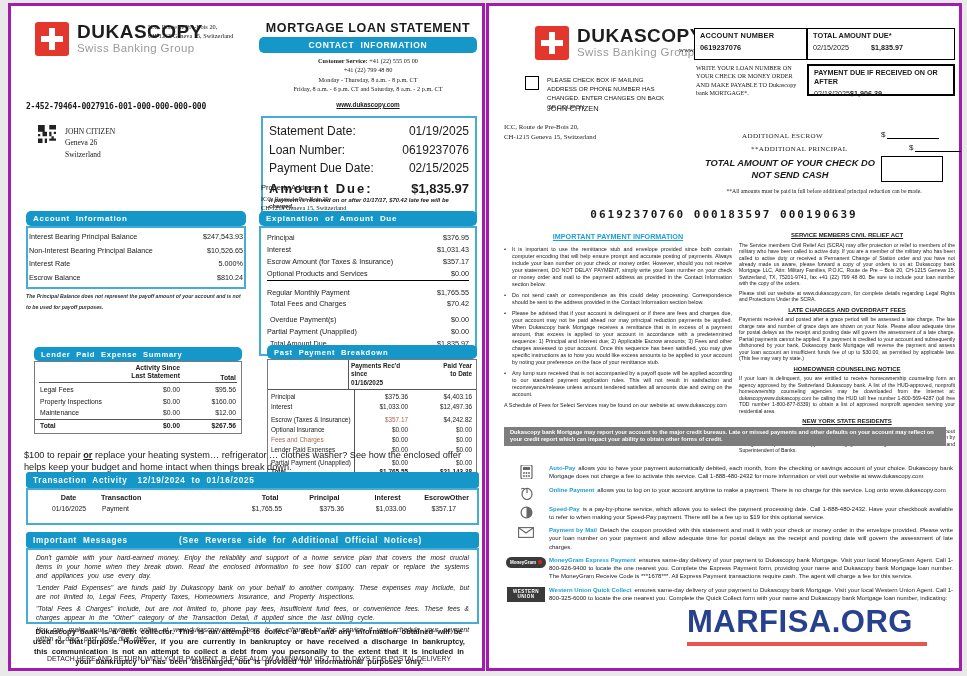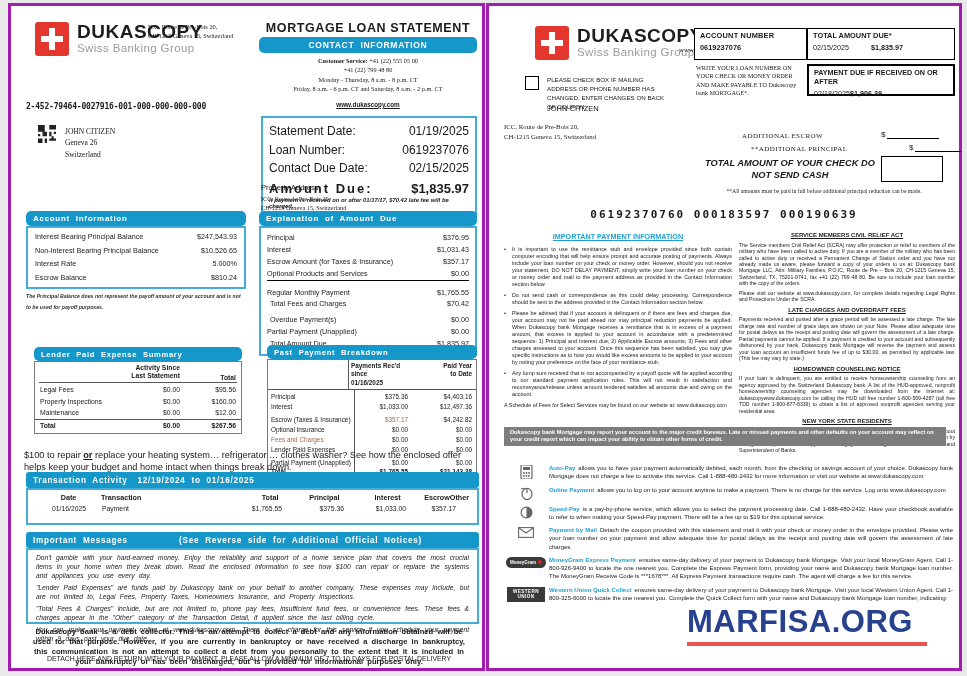--- a/index.html
+++ b/index.html
@@ -122,40 +122,40 @@
   <div class="abs bluebox" style="left:250px;top:110px;width:216px;padding:4px 6px">
     <div class="kv t7">
       <span>Statement Date:</span>
       <span>01/19/2025</span>
     </div>
     <div class="kv t7">
       <span>Loan Number:</span>
       <span>0619237076</span>
     </div>
     <div class="kv t7">
-      <span>Contact Due Date:</span>
+      <span>Payment Due Date:</span>
       <span>02/15/2025</span>
     </div>
     <div class="kv" style="font-size:13px;font-weight:bold;margin-top:3px">
       <span style="letter-spacing:2px">Amount Due:</span>
       <span>$1,835.97</span>
     </div>
     <div class="ital" style="font-size:5.9px;font-weight:bold;margin-top:1px">If payment is received on or after 01/17/17, $70.42 late fee will be charged.</div>
   </div>
 
   <div class="abs" style="left:250px;top:177px">
     <div style="font-size:7.5px">Property Address:</div>
     <div class="serif tiny" style="margin-top:3px">
       <div>ICC, Route de Pre-Bois 20,</div>
       <div>CH-1215 Geneva 15, Switzerland</div>
     </div>
   </div>
 
   <div class="abs bluebar" style="left:15px;top:205px;width:220px;height:15px;font-size:8px">Account Information</div>
-  <div class="abs bluebox" style="left:15px;top:220px;width:220px;padding:2px 7px;font-size:7.2px;line-height:1.9">
+  <div class="abs bluebox" style="left:15px;top:220px;width:220px;padding:2px 1px;font-size:7.2px;line-height:1.9">
     <div class="kv">
         <span>Interest Bearing Principal Balance</span>
         <span>$247,543.93</span>
       </div>
     <div class="kv">
         <span>Non-Interest Bearing Principal Balance</span>
         <span>$10,526.65</span>
       </div>
     <div class="kv">
         <span>Interest Rate</span>

